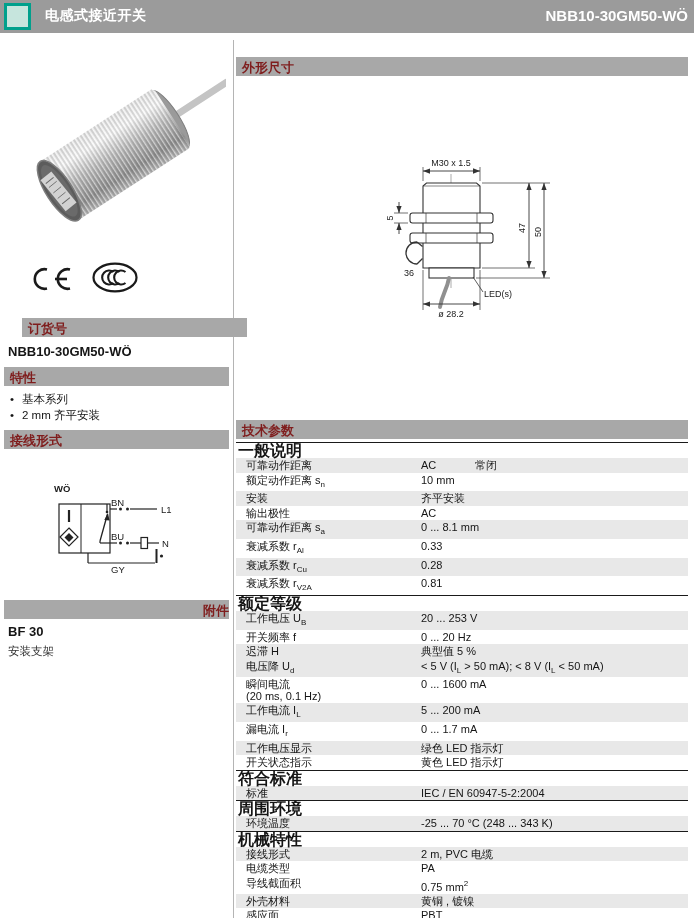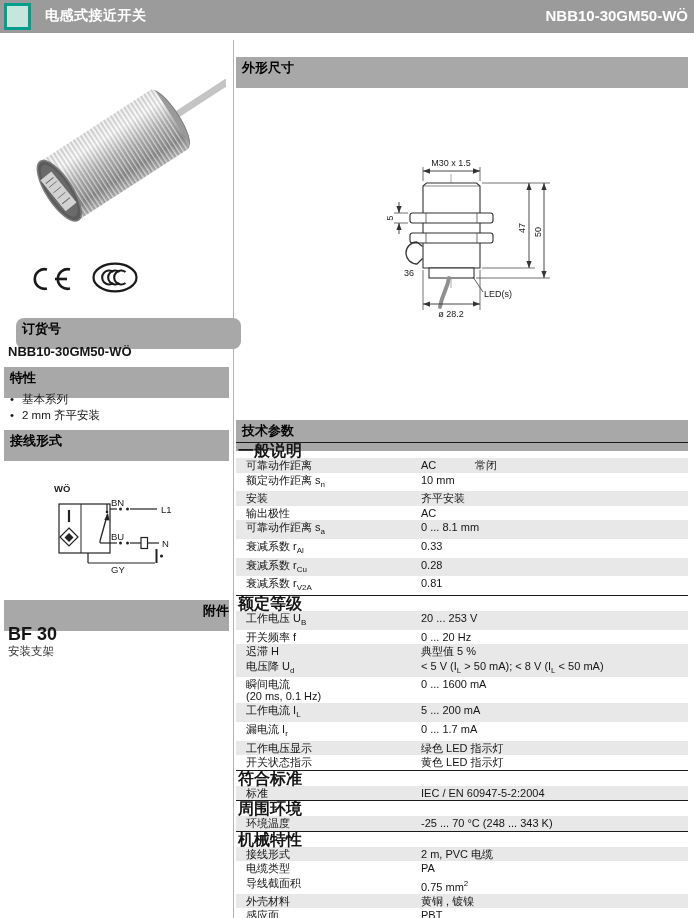--- a/index.html
+++ b/index.html
@@ -9,30 +9,30 @@
     font-family:"Liberation Sans",sans-serif;
   }
   
   .topbar{position:absolute;left:0;top:0;width:694px;height:33px;background:#9b9b9b;}
   .logo{position:absolute;left:4px;top:3px;width:21px;height:21px;background:#c6e5dd;border:3px solid #00a08c;}
   .topbar-title{position:absolute;left:45px;top:7px;font-size:14px;font-weight:bold;color:#fff;letter-spacing:.5px;}
   .topbar-model{position:absolute;right:6px;top:7px;font-size:15px;font-weight:bold;color:#fff;}
   .divider{position:absolute;left:233px;top:40px;width:1px;height:878px;background:#b4b4b4;}
 
   
-  .bar{position:absolute;width:225px;height:31px;background:#a8a8a8;
-       font-size:13px;font-weight:bold;color:#000000;line-height:21px;padding-left:6px;box-sizing:border-box;}
+  .bar{position:absolute;width:225px;height:19px;background:#a8a8a8;
+       font-size:13px;font-weight:bold;color:#7f1d1d;line-height:21px;padding-left:6px;box-sizing:border-box;}
   .bar.wide{left:236px;width:452px;}
 
   
   .order-number{position:absolute;left:8px;top:344px;font-size:13px;font-weight:bold;}
   .features-list{position:absolute;left:8px;top:391px;width:215px;font-size:11.5px;}
   .feature-item{position:relative;padding-left:14px;line-height:16px;}
   .feature-item::before{content:"•";position:absolute;left:2px;}
-  .acc-model{position:absolute;left:8px;top:624px;font-size:18px;font-weight:bold;}
+  .acc-model{position:absolute;left:8px;top:624px;font-size:13px;font-weight:bold;}
   .acc-desc{position:absolute;left:8px;top:644px;font-size:11.5px;color:#333;}
 
   .photo{position:absolute;left:8px;top:48px;}
   .marks{position:absolute;left:28px;top:262px;width:180px;height:32px;}
   .ce{position:absolute;left:0;top:4px;}
   .ccc{position:absolute;left:64px;top:0;}
 
   .wiring{position:absolute;left:8px;top:462px;}
 
   
@@ -101,21 +101,21 @@
     <line x1="27" y1="13" x2="39" y2="13" stroke="#1a1a1a" stroke-width="2.6"></line>
   </svg>
   <svg class="ccc" width="46" height="31" viewBox="0 0 46 31">
     <ellipse cx="23" cy="15.5" rx="21.5" ry="13.8" fill="none" stroke="#1a1a1a" stroke-width="2.2"></ellipse>
     <path d="M33.5,10 A7,7 0 1,0 33.5,21" fill="none" stroke="#1a1a1a" stroke-width="2.1"></path>
     <path d="M27.5,10 A7,7 0 1,0 27.5,21" fill="#fff" fill-opacity="0" stroke="#1a1a1a" stroke-width="2.1"></path>
     <path d="M21.5,10 A7,7 0 1,0 21.5,21" fill="none" stroke="#1a1a1a" stroke-width="2.1"></path>
   </svg>
 </div>
 
-<div class="bar" style="left:16px;top:318px;border-radius:8px;">订货号</div>
+<div class="bar" style="left:22px;top:318px;">订货号</div>
 <div class="order-number">NBB10-30GM50-WÖ</div>
 
 <div class="bar" style="left:4px;top:367px;">特性</div>
 <div class="features-list">
     <div class="feature-item">基本系列</div>
     <div class="feature-item">2 mm 齐平安装</div>
   </div>
 
 <div class="bar" style="left:4px;top:430px;">接线形式</div>
 

